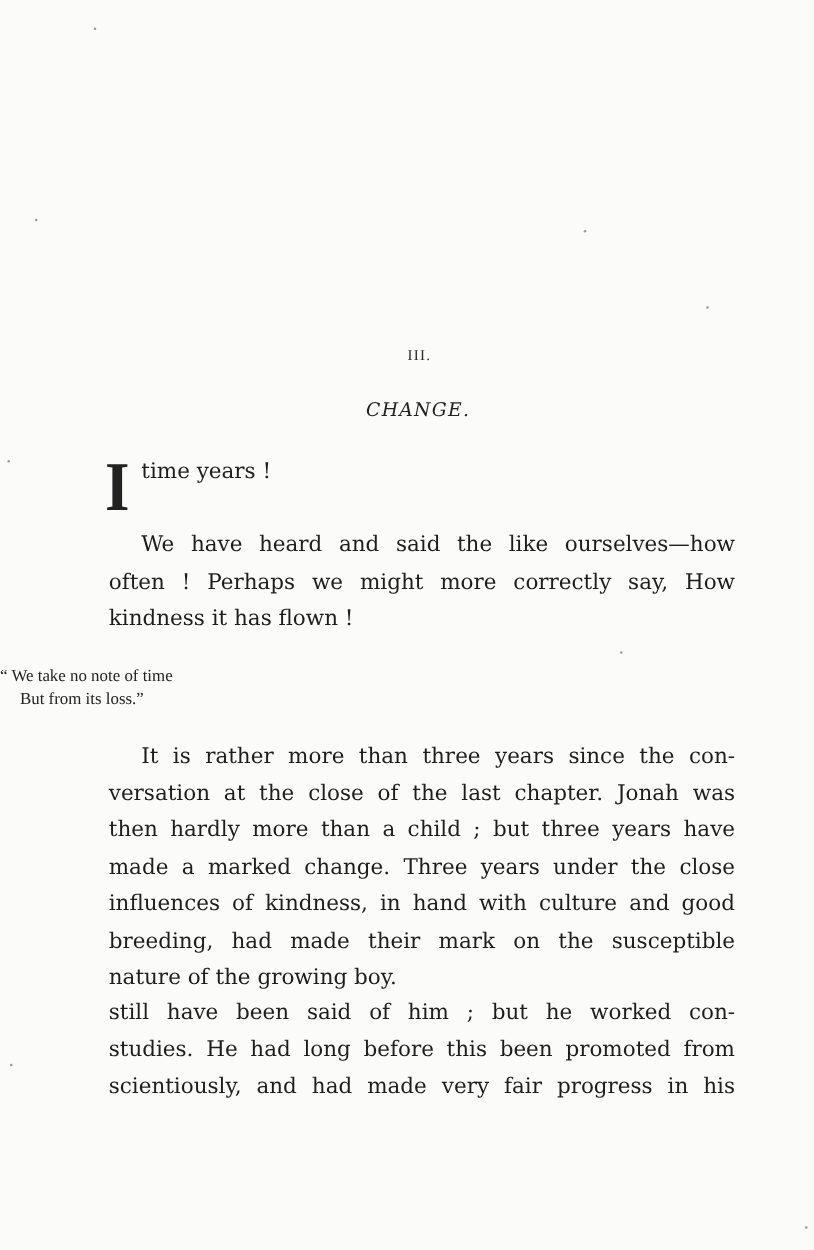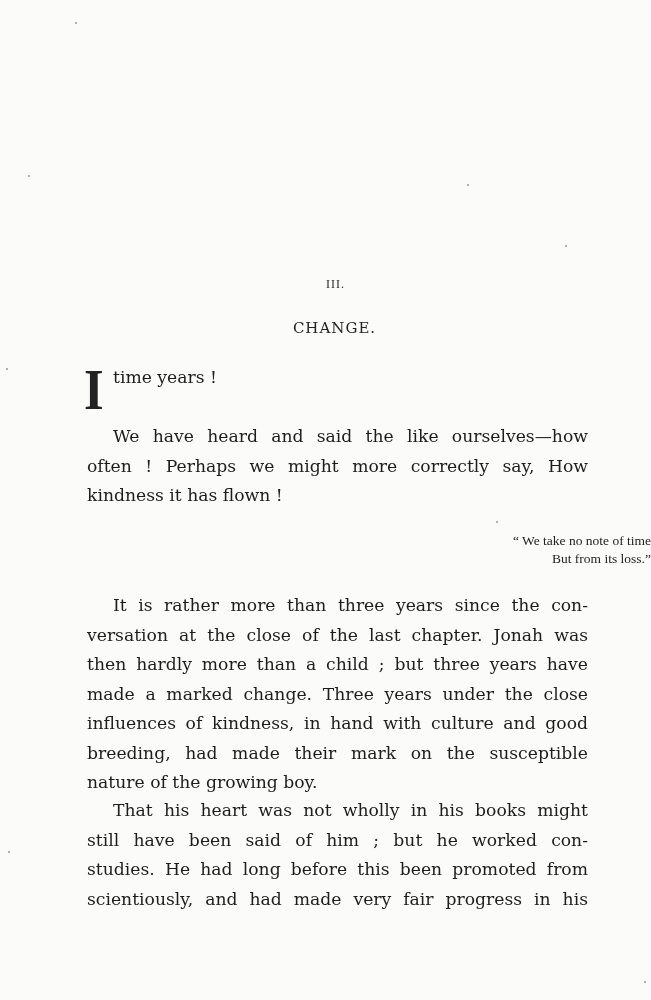--- a/index.html
+++ b/index.html
@@ -33,20 +33,21 @@
       color: #2a2a2a;
     }
     .chapter-title {
       position: absolute;
       top: 319px;
       left: 0; width: 651px;
       text-align: center;
       padding-left: 18px;
       box-sizing: border-box;
       font-family: "DejaVu Serif", "Liberation Serif", serif;
+      font-style: italic;
       font-size: 15px;
       letter-spacing: 1px;
       color: #222;
     }
     .text-block {
       position: absolute;
       left: 87px;
       width: 501px;
       font-family: "DejaVu Serif", "Liberation Serif", serif;
       font-size: 17.2px;
@@ -83,21 +84,21 @@
       transform: scaleX(0.9);
     }
     .opening .first-line {
       padding-left: 26px;
     }
     .para2 { top: 422px; }
     .quote {
       position: absolute;
       top: 532px;
       left: 0; width: 651px;
-      text-align: right;
+      text-align: left;
       font-family: "Liberation Serif", "DejaVu Serif", serif;
       font-size: 13.5px;
       line-height: 18px;
       color: #222;
     }
     .quote .q-line {
       display: block;
     }
     .quote .q-line.q2 {
       padding-left: 16px;
@@ -139,21 +140,20 @@
     <span class="line indent">It is rather more than three years since the con-</span>
     <span class="line">versation at the close of the last chapter.   Jonah was</span>
     <span class="line">then hardly more than a child ; but three years have</span>
     <span class="line">made a marked change.   Three years under the close</span>
     <span class="line">influences of kindness, in hand with culture and good</span>
     <span class="line">breeding, had made their mark on the susceptible</span>
     <span class="line last">nature of the growing boy.</span>
   </div>
 
   <div class="text-block para4">
-    <span class="line indent">That his heart was not wholly in his books might</span>
     <span class="line">still have been said of him ; but he worked con-</span>
     <span class="line">studies.   He had long before this been promoted from</span>
     <span class="line">scientiously, and had made very fair progress in his</span>
   </div>
 
   <span class="speck" style="left:75px;top:22px;"></span>
   <span class="speck" style="left:28px;top:175px;"></span>
   <span class="speck" style="left:467px;top:184px;"></span>
   <span class="speck" style="left:565px;top:245px;"></span>
   <span class="speck" style="left:6px;top:368px;"></span>

